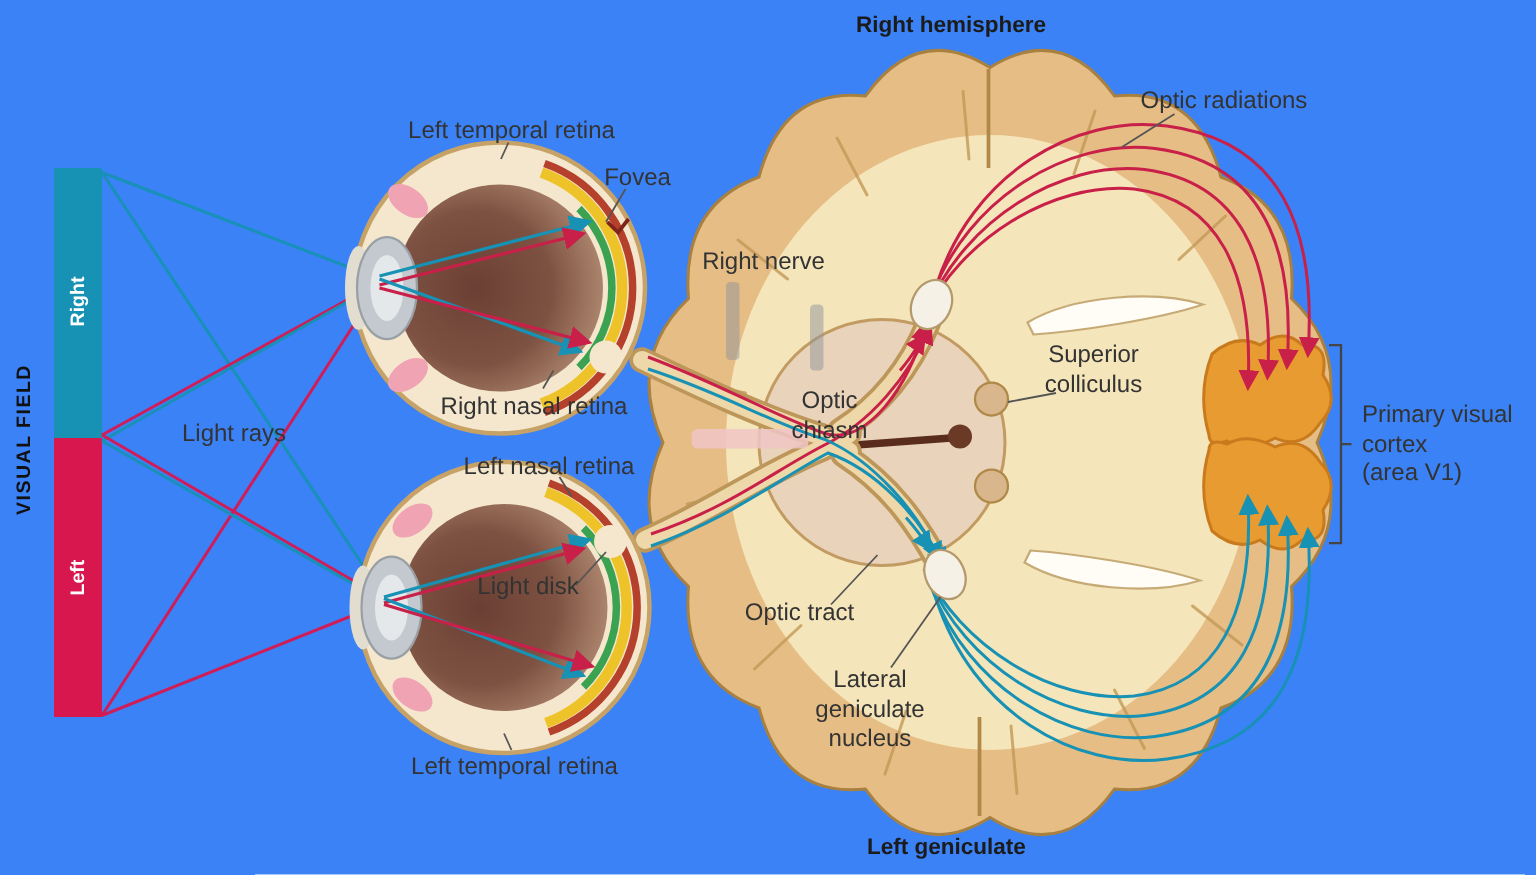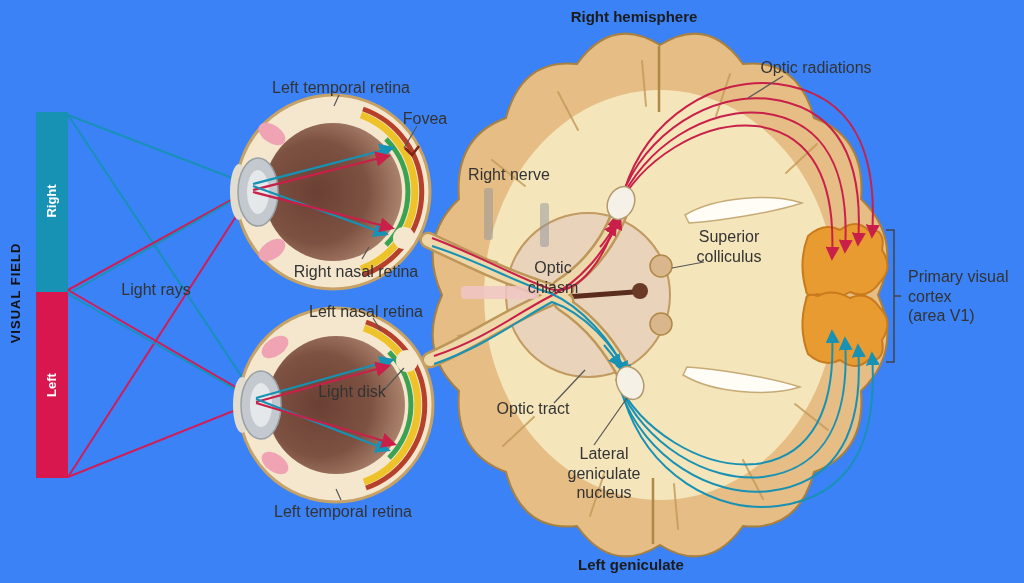--- a/index.html
+++ b/index.html
@@ -203,21 +203,21 @@
 <div class="lbl" style="left:816px;top:58px;">Optic radiations</div>
 <div class="lbl" style="left:729px;top:227px;">Superior
 colliculus</div>
 <div class="lbl" style="left:553px;top:258px;">Optic
 chiasm</div>
 <div class="lbl" style="left:356px;top:262px;">Right nasal retina</div>
 <div class="lbl" style="left:366px;top:302px;">Left nasal retina</div>
 <div class="lbl" style="left:140px;top:280px;margin-left:16px;">Light rays</div>
 <div class="lbl" style="left:352px;top:382px;">Light disk</div>
 <div class="lbl" style="left:533px;top:399px;">Optic tract</div>
-<div class="lbl" style="left:604px;top:444px;text-align:center;">Lateral
+<div class="lbl" style="left:580px;top:444px;text-align:center;">Lateral
 geniculate
 nucleus</div>
 <div class="lbl" style="left:343px;top:502px;">Left temporal retina</div>
 <div class="lbl leftalign" style="left:908px;top:267px;">Primary visual
 cortex
 (area V1)</div>
 
 </div>
 
 </body></html>

